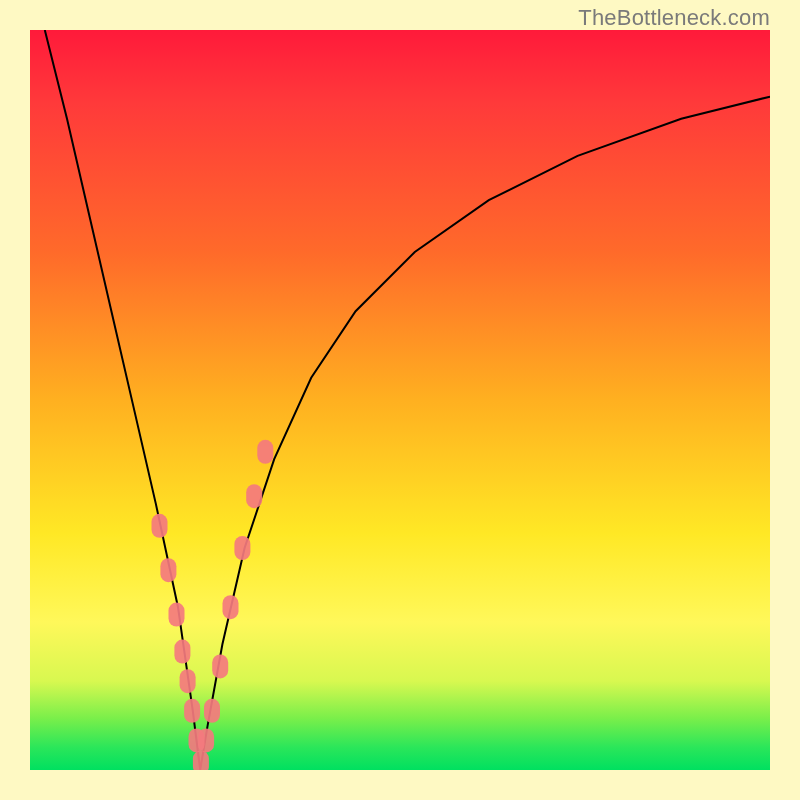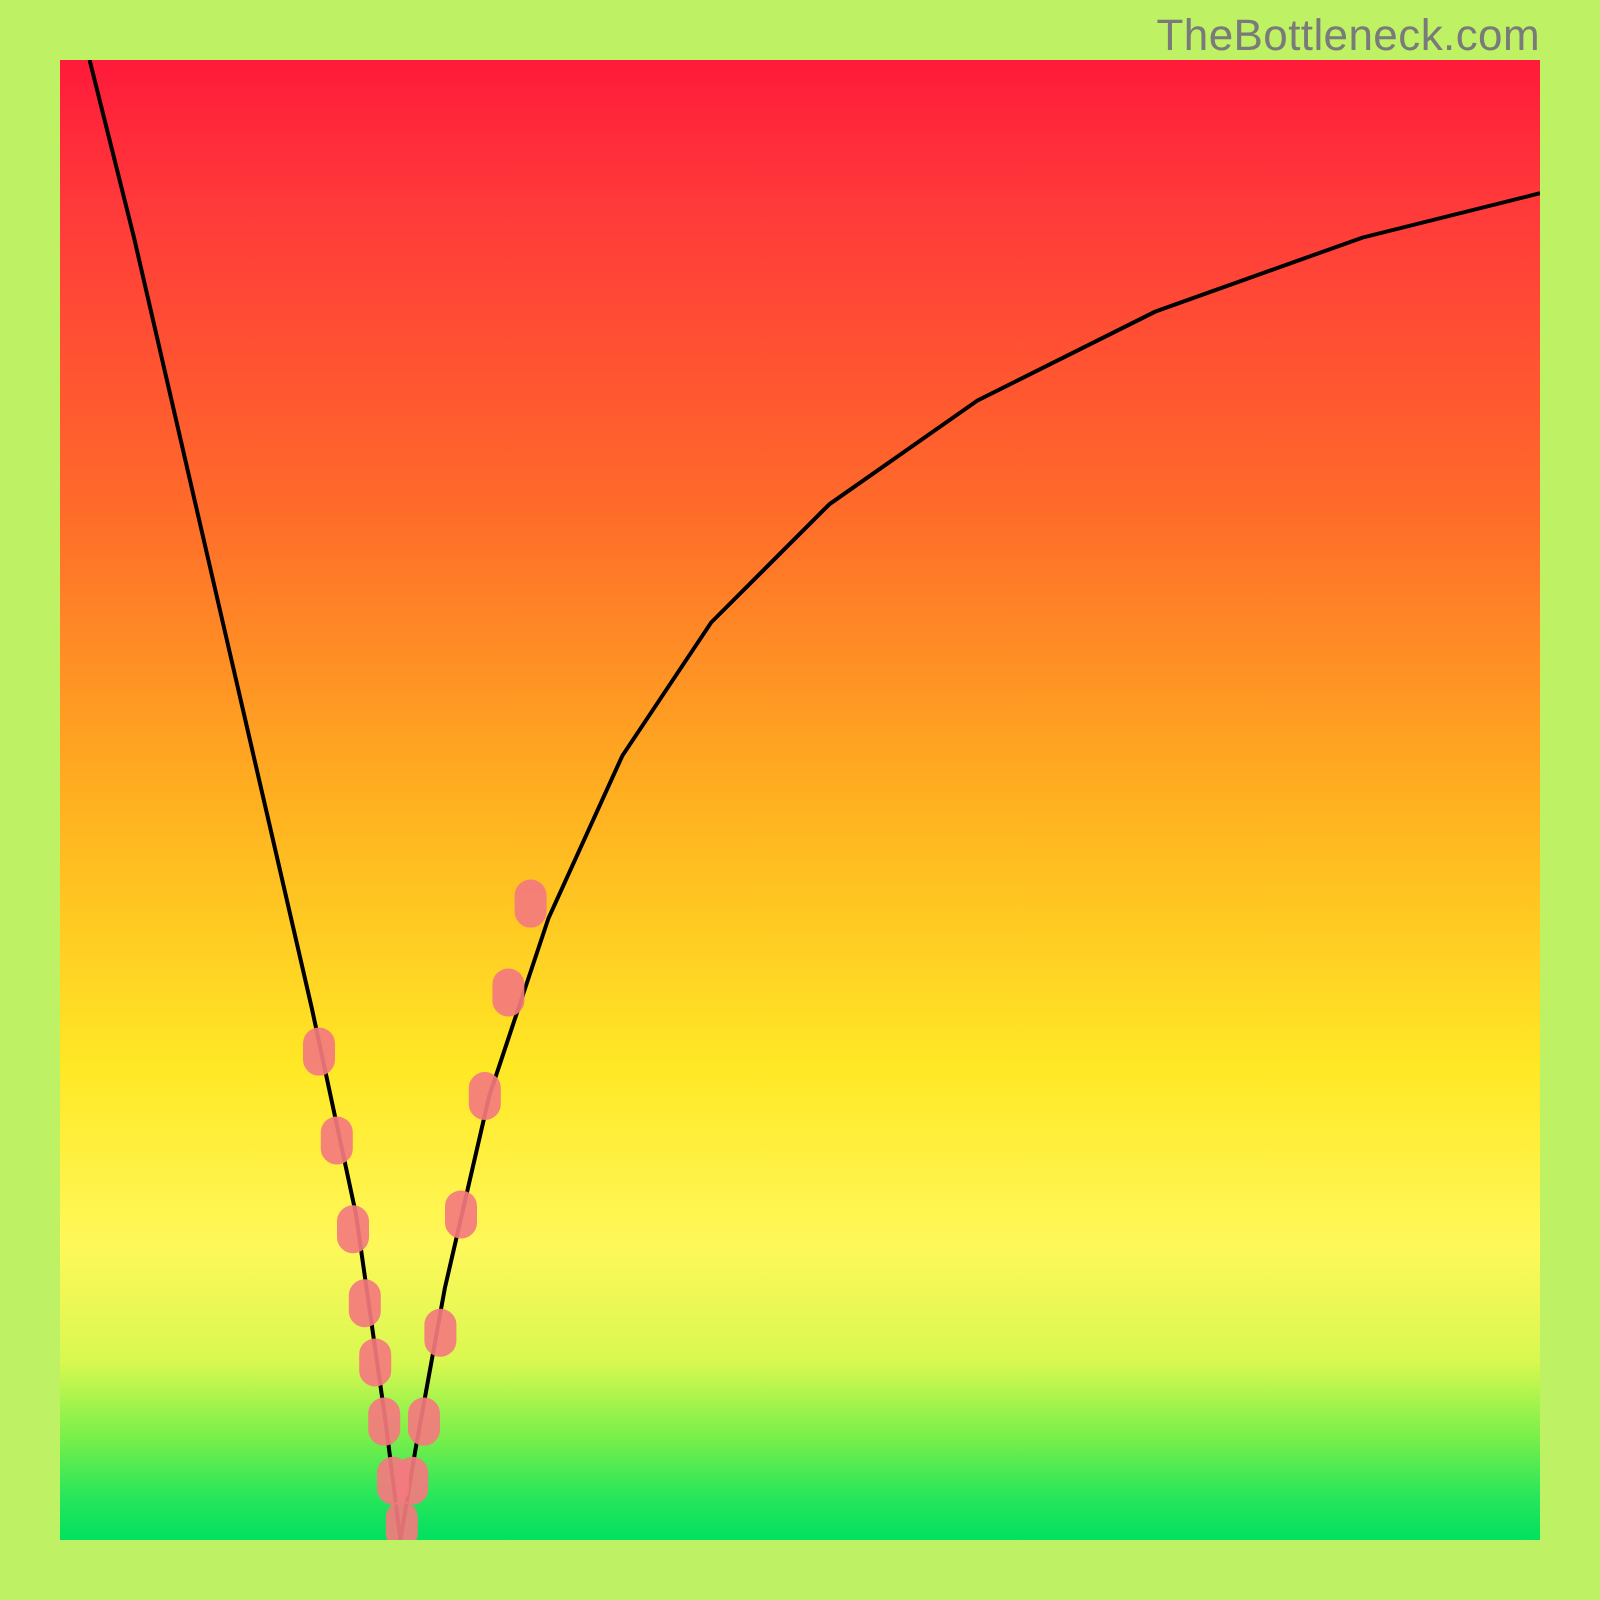--- a/index.html
+++ b/index.html
@@ -6,21 +6,21 @@
     margin: 0;
     padding: 0;
     width: 800px;
     height: 800px;
     overflow: hidden;
     font-family: Arial, Helvetica, sans-serif;
   }
   .frame {
     width: 800px;
     height: 800px;
-    background: #bef264;
+    background: #fef9c3;
     position: relative;
   }
   .plot-bg {
     position: absolute;
     left: 30px;
     top: 30px;
     width: 740px;
     height: 740px;
     
     background: linear-gradient(to bottom,

